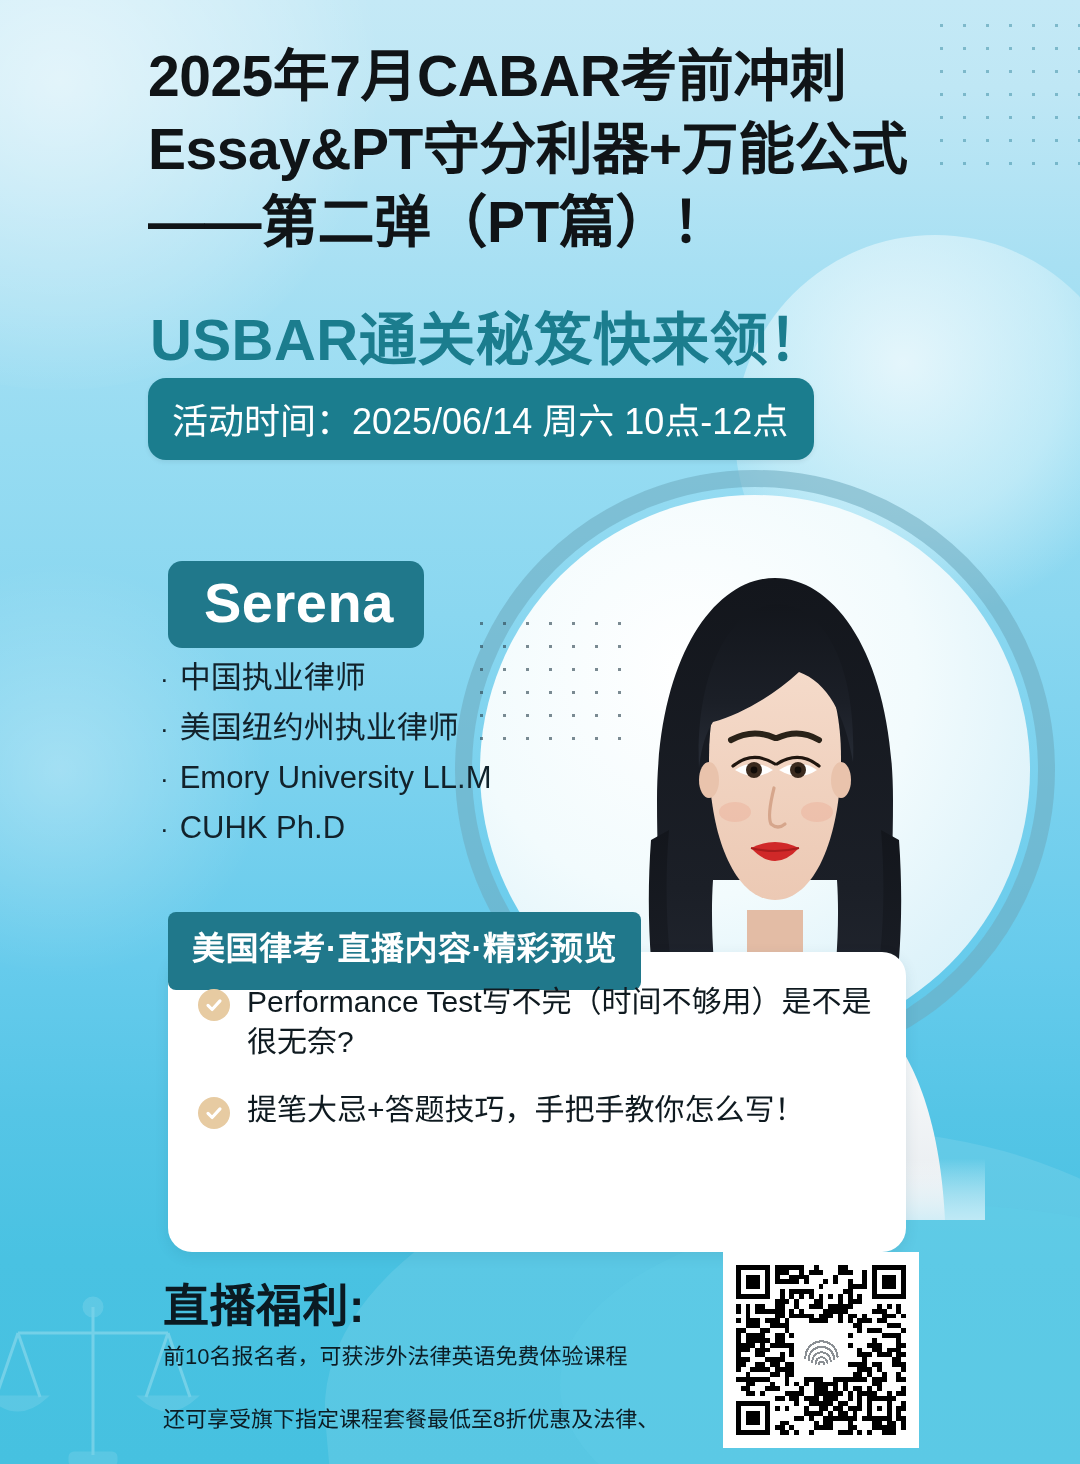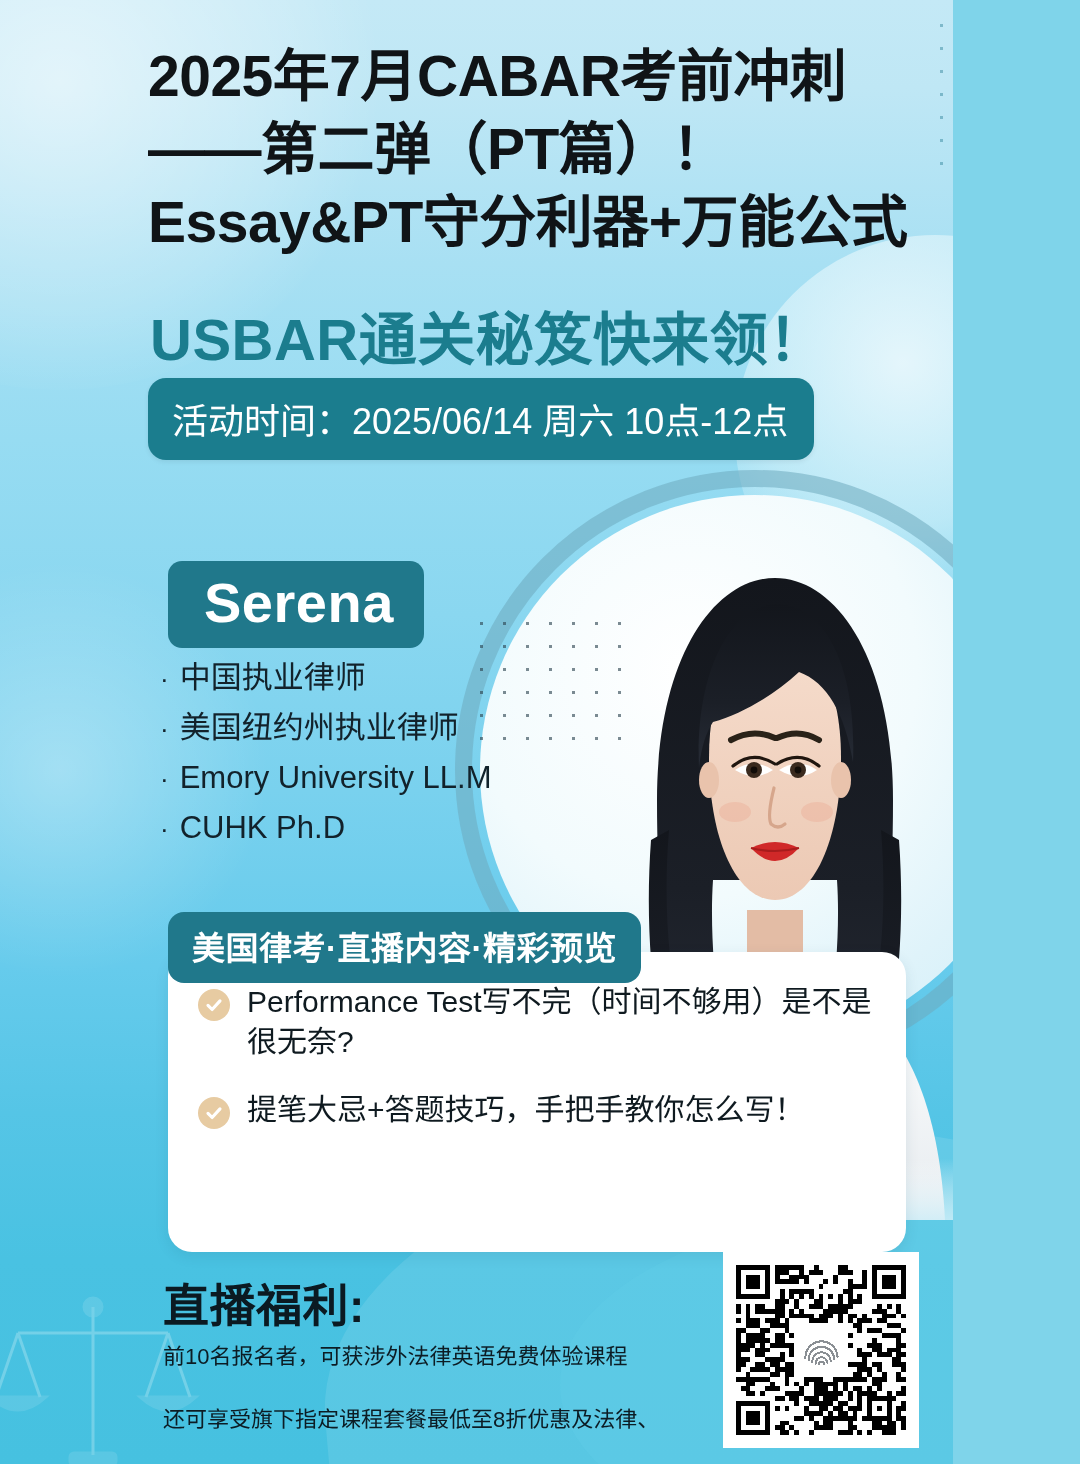--- a/index.html
+++ b/index.html
@@ -6,21 +6,21 @@
   * { margin:0; padding:0; box-sizing:border-box; }
   html,body { width:1080px; height:1464px; }
   body {
     font-family:"Liberation Sans","DejaVu Sans",sans-serif;
     background:#7fd4ea;
     overflow:hidden;
   }
 
   .poster {
     position:relative;
-    width:953px;
+    width:1080px;
     height:1464px;
     overflow:hidden;
     background:
       linear-gradient(180deg,
         #c4e9f6 0%,
         #bfe7f5 6%,
         #a8e0f3 18%,
         #97dcf2 30%,
         #8ad7f0 42%,
         #79d1ee 54%,
@@ -142,22 +142,22 @@
   .preview-card {
     position:absolute; left:168px; top:952px;
     width:738px; height:300px;
     background:#ffffff; border-radius:24px;
     box-shadow:0 4px 14px rgba(20,70,90,.10);
     z-index:6;
   }
   .preview-title {
     position:absolute; left:168px; top:912px;
     background:#20788b; color:#ffffff;
-    border-radius:16px;
-    padding:10px 24px 13px 24px;
+    border-radius:8px;
+    padding:10px 24px 20px 24px;
     font-size:33px; font-weight:bold; letter-spacing:.5px;
     white-space:nowrap; z-index:7;
   }
   .preview-list {
     position:absolute; left:198px; top:982px; width:690px; z-index:7;
   }
   .pv-item {
     display:flex; align-items:flex-start; gap:17px;
     margin-bottom:28px;
   }
@@ -302,22 +302,22 @@
       <path d="M292 470 q-22 60 -50 92 q30 4 52 -30 z" fill="#1a1e26"></path>
 
       <rect x="0" y="500" width="420" height="220" fill="url(#fadeb)"></rect>
     </svg>
   </div>
 
   <div class="content">
 
     <div class="headline">
       <span class="hl-line">2025年7月CABAR考前冲刺</span>
+      <span class="hl-line">Essay&amp;PT守分利器+万能公式</span>
       <span class="hl-line">——第二弹（PT篇）！</span>
-      <span class="hl-line">Essay&amp;PT守分利器+万能公式</span>
     </div>
 
     <div class="subhead">USBAR通关秘笈快来领！</div>
 
     <div class="time-badge">活动时间：2025/06/14 周六 10点-12点</div>
 
     <div class="name-badge">Serena</div>
 
     <div class="creds">
       <div class="cred">

